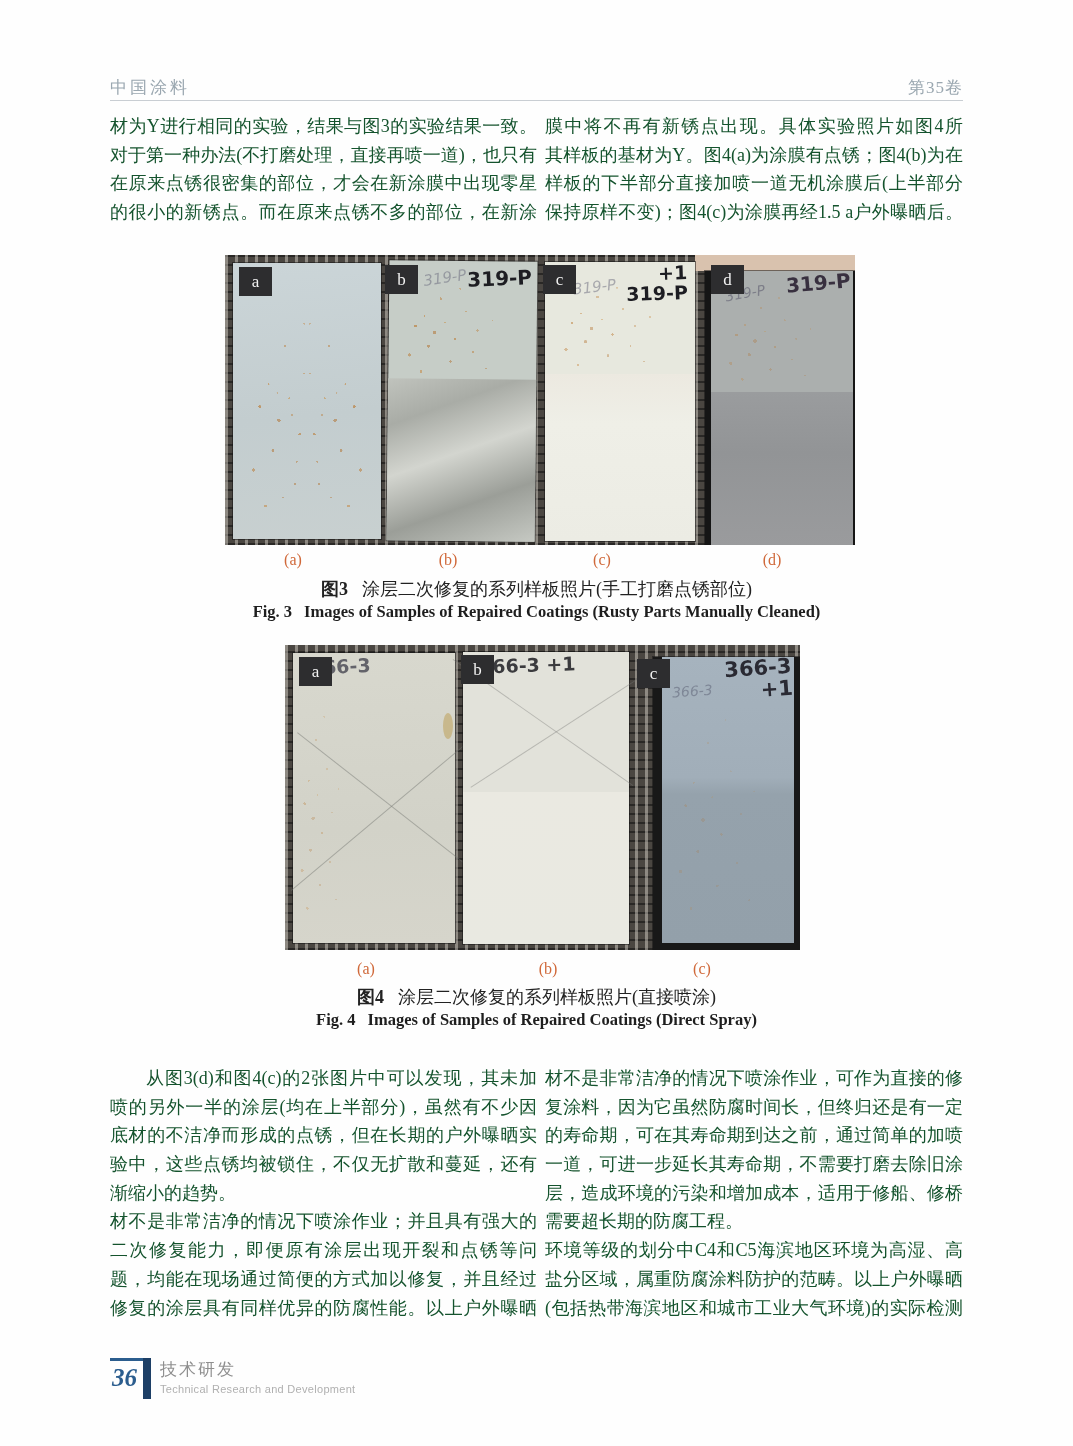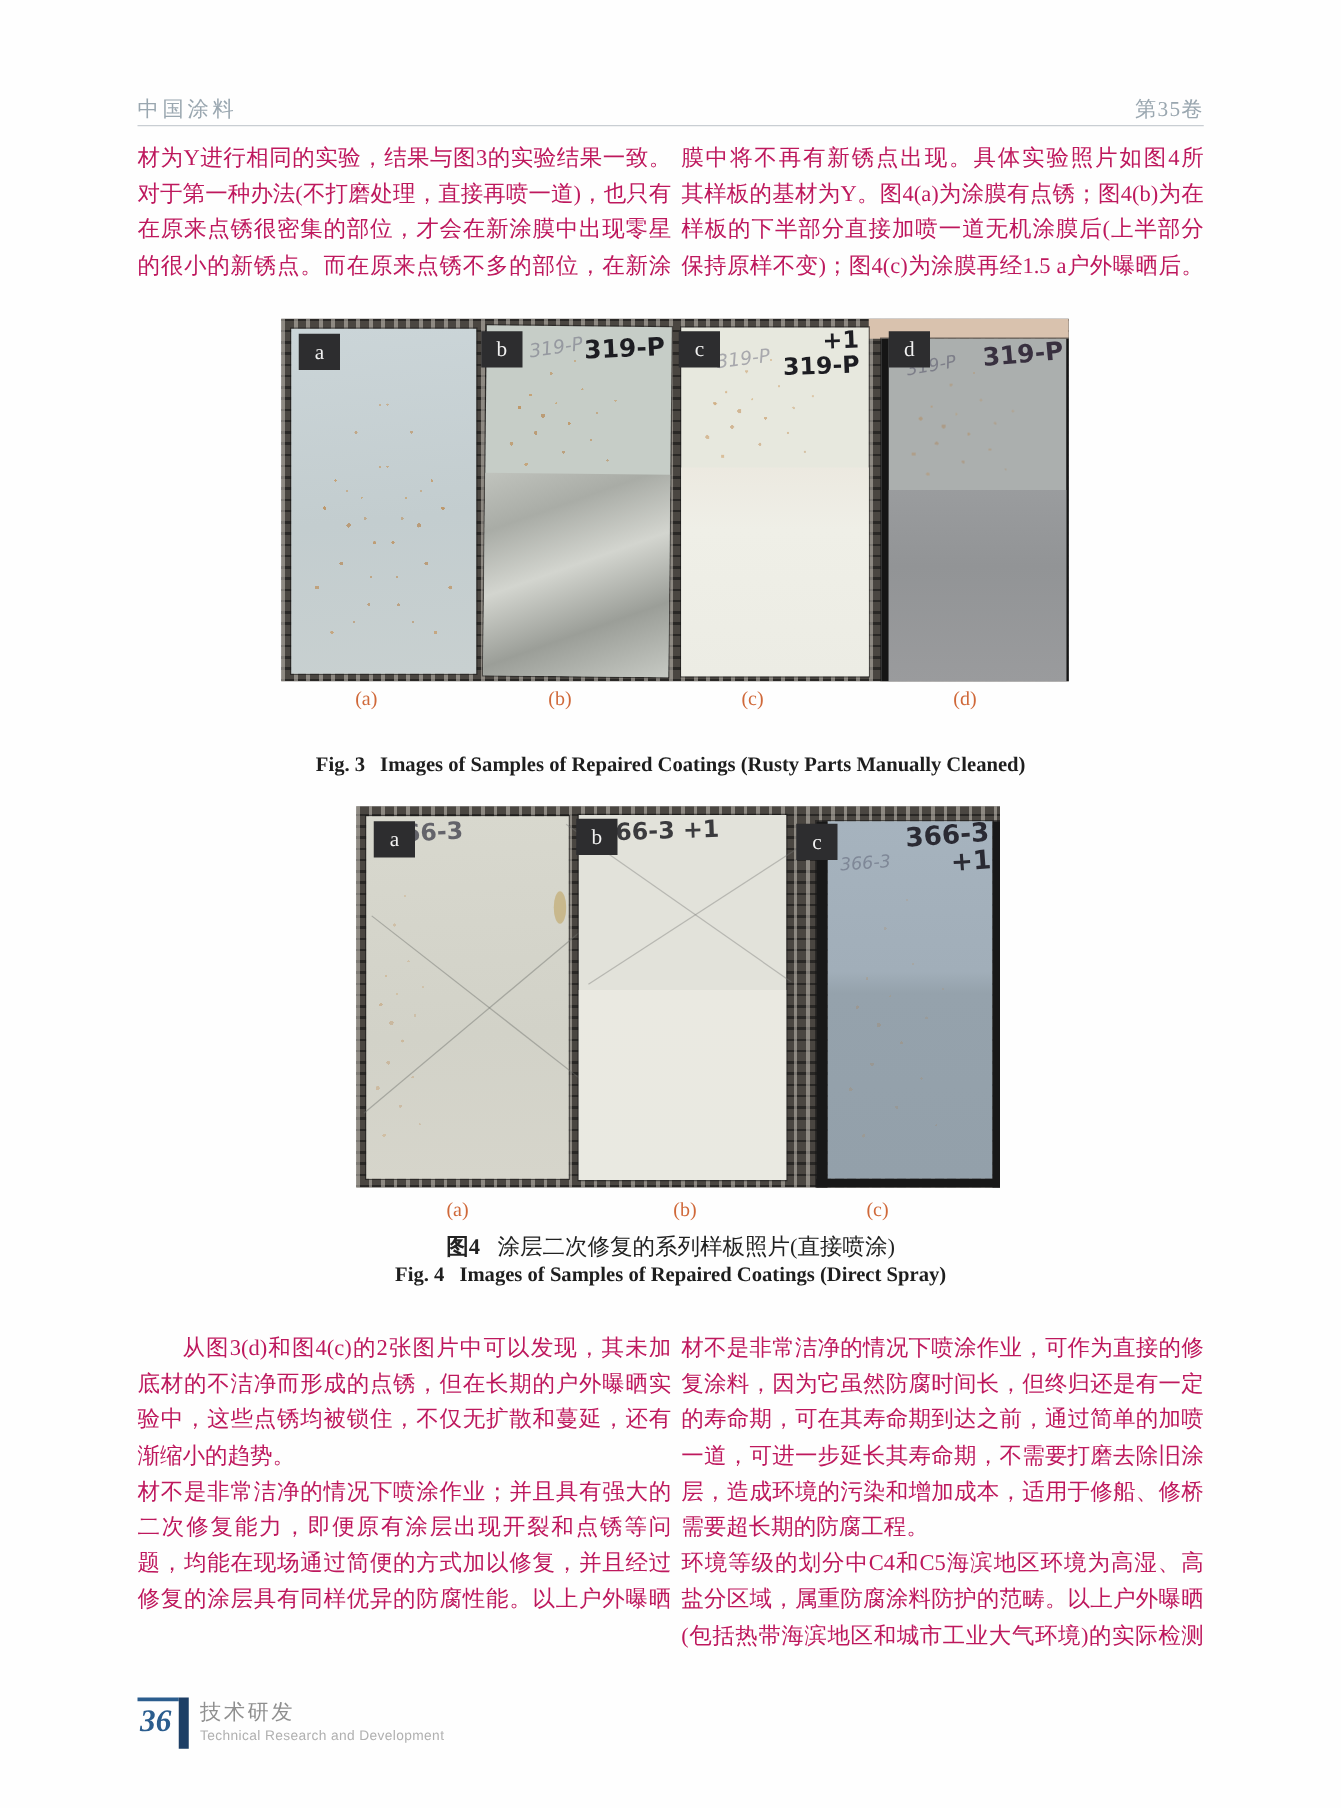--- a/index.html
+++ b/index.html
@@ -4,21 +4,21 @@
 <style>
   html,body{margin:0;padding:0;background:#ffffff;}
   .page{position:relative;width:1073px;height:1446px;background:#fefefe;margin:0 auto;overflow:hidden;
         font-family:"Liberation Serif","DejaVu Serif",serif;color:#2e2e2e;}
   
   .hdr{position:absolute;left:110px;top:76px;width:853px;display:flex;justify-content:space-between;
        font-size:17px;color:#9aa7b0;letter-spacing:3px;}
   .hdr .vol{letter-spacing:1px;}
   .hdr-line{position:absolute;left:110px;top:100px;width:853px;height:1px;background:#c9ced3;}
   
-  .col{position:absolute;width:427px;font-size:18px;line-height:28.7px;color:#be185d;}
+  .col{position:absolute;width:427px;font-size:18px;line-height:28.7px;color:#14532d;}
   .ln{width:100%;white-space:nowrap;}
   .ln.j{text-align:justify;text-align-last:justify;white-space:normal;height:28.7px;overflow:hidden;}
   .ln.ind{text-indent:2em;}
   .ln.end{text-align:left;text-align-last:left;}
   
   .photo{position:absolute;background-color:#4a4641;overflow:hidden;
      background-image:
        repeating-linear-gradient(90deg, rgba(225,220,210,.45) 0 3px, rgba(0,0,0,0) 3px 10px),
        repeating-linear-gradient(0deg, rgba(15,15,15,.55) 0 2px, rgba(0,0,0,0) 2px 9px);}
   .panel{position:absolute;box-shadow:0 0 0 1px rgba(20,20,20,.55);}
@@ -130,20 +130,23 @@
     <div class="chip" style="left:486px;top:10px;">d</div>
   </div>
 
   <div class="subrow" style="left:225px;top:551px;width:630px;">
     <span style="left:68px;">(a)</span>
     <span style="left:223px;">(b)</span>
     <span style="left:377px;">(c)</span>
     <span style="left:547px;">(d)</span>
   </div>
 
+  <div class="cap" style="top:577px;">
+    <span class="cnlabel">图3</span><span>涂层二次修复的系列样板照片(手工打磨点锈部位)</span>
+  </div>
   <div class="cap-en" style="top:602px;">
     <span class="enlabel">Fig. 3</span><span>Images of Samples of Repaired Coatings (Rusty Parts Manually Cleaned)</span>
   </div>
 
   <div class="photo" style="left:285px;top:645px;width:515px;height:305px;">
 
     <div class="panel" style="left:8px;top:8px;width:162px;height:290px;background:linear-gradient(178deg,#d8d8ce 0%,#d2d2c8 60%,#d6d5cb 100%);">
       <div class="rust" style="opacity:.5;width:40%;"></div>
       <div class="scratch" style="left:-20px;top:150px;width:230px;height:1px;transform:rotate(38deg);"></div>
       <div class="scratch" style="left:-30px;top:160px;width:240px;height:1px;transform:rotate(-40deg);"></div>
@@ -180,20 +183,21 @@
 
   <div class="cap" style="top:985px;">
     <span class="cnlabel">图4</span><span>涂层二次修复的系列样板照片(直接喷涂)</span>
   </div>
   <div class="cap-en" style="top:1010px;">
     <span class="enlabel">Fig. 4</span><span>Images of Samples of Repaired Coatings (Direct Spray)</span>
   </div>
 
   <div class="col" style="left:110px;top:1064px;">
     <div class="ln j ind">从图3(d)和图4(c)的2张图片中可以发现，其未加</div>
+    <div class="ln j">喷的另外一半的涂层(均在上半部分)，虽然有不少因</div>
     <div class="ln j">底材的不洁净而形成的点锈，但在长期的户外曝晒实</div>
     <div class="ln j">验中，这些点锈均被锁住，不仅无扩散和蔓延，还有逐</div>
     <div class="ln end">渐缩小的趋势。</div>
     <div class="ln j">材不是非常洁净的情况下喷涂作业；并且具有强大的</div>
     <div class="ln j">二次修复能力，即便原有涂层出现开裂和点锈等问</div>
     <div class="ln j">题，均能在现场通过简便的方式加以修复，并且经过</div>
     <div class="ln j">修复的涂层具有同样优异的防腐性能。以上户外曝晒</div>
   </div>
 
   <div class="col" style="left:545px;top:1064px;width:418px;">

